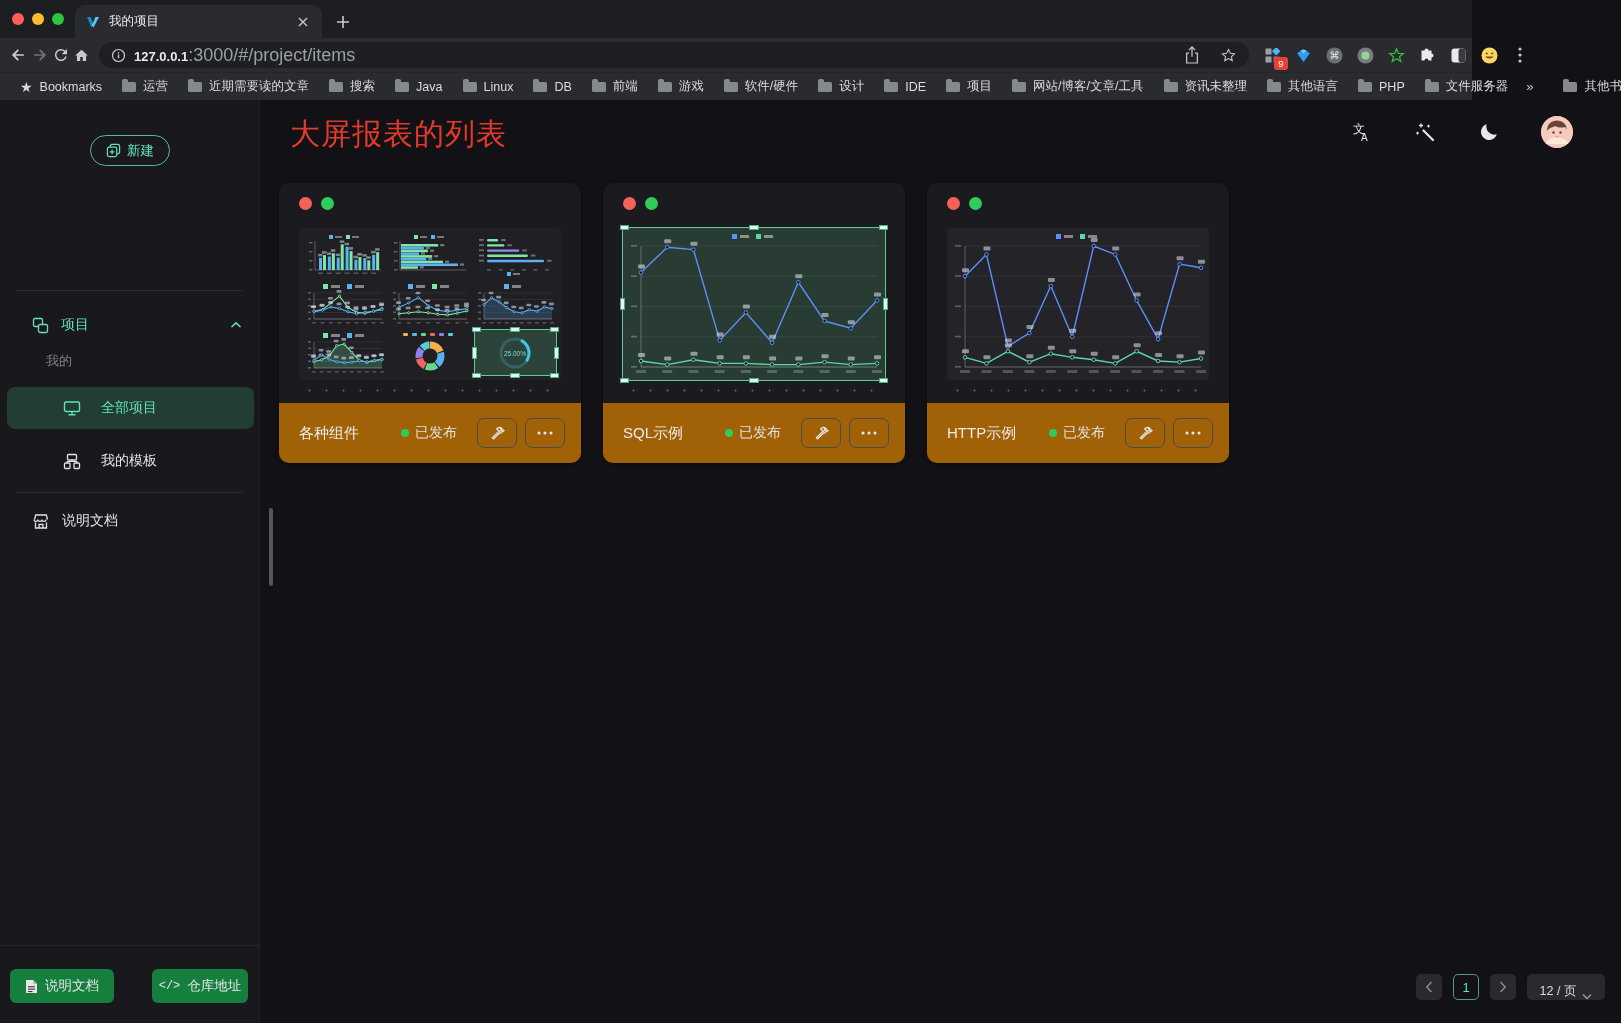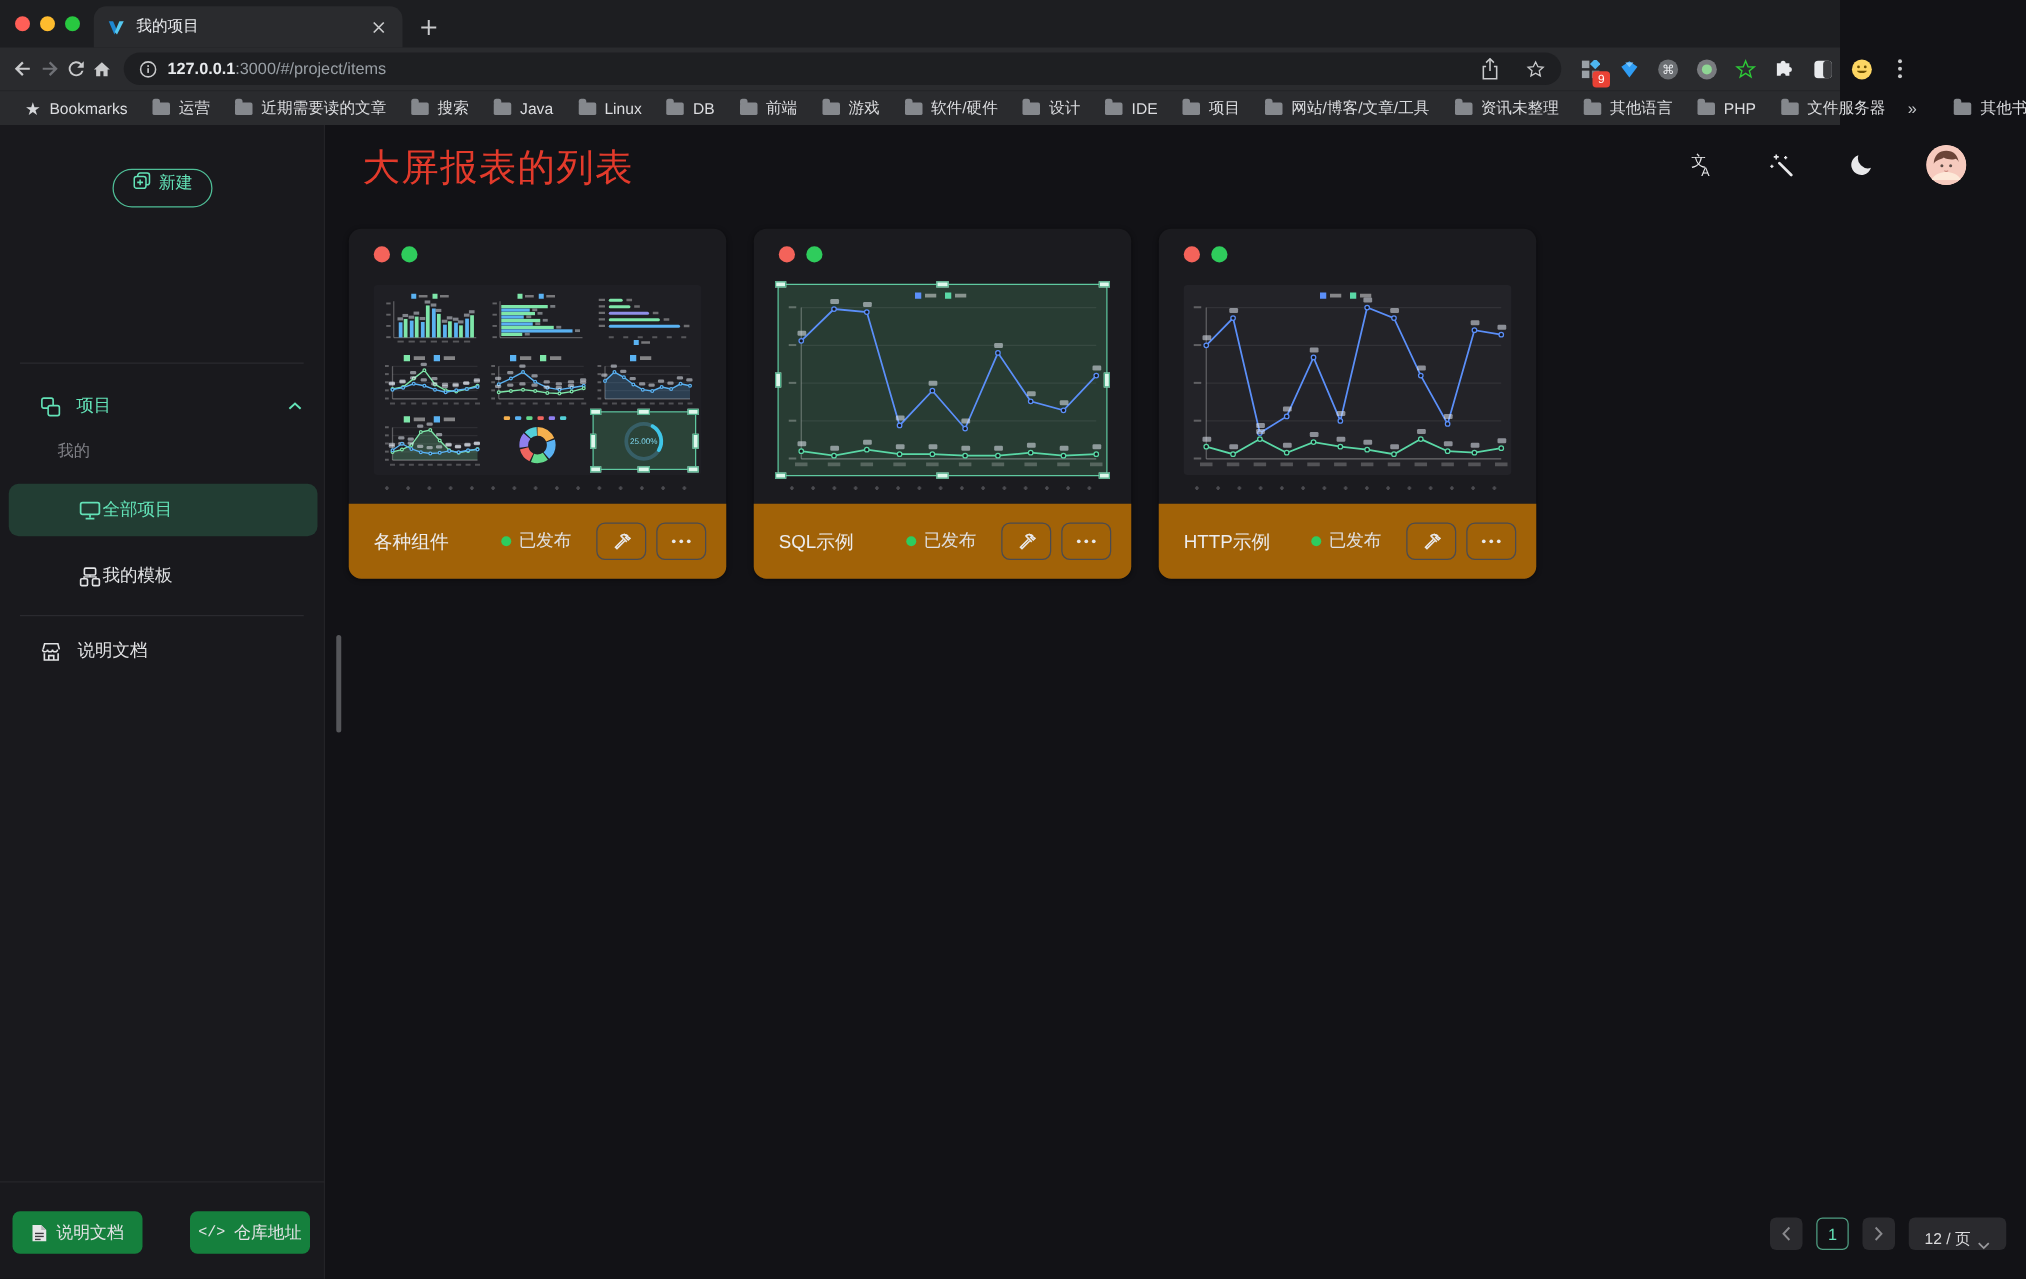--- a/index.html
+++ b/index.html
@@ -17,50 +17,50 @@
     border-radius:10px 10px 0 0;display:flex;align-items:center;padding:0 10px;gap:8px}
   .tab-title{font-size:12.5px;color:#e8eaed;flex:1;white-space:nowrap;overflow:hidden}
   .tab-close{width:18px;height:18px;border-radius:50%;display:flex;align-items:center;justify-content:center}
   .newtab{position:absolute;left:330px;top:9px;width:26px;height:26px;border-radius:50%;
     display:flex;align-items:center;justify-content:center}
   .toolbar{position:relative;height:34px;background:#2a2b2e;display:flex;align-items:center;padding:0 8px;gap:2px}
   .tbtn{width:30px;height:28px;display:flex;align-items:center;justify-content:center;border-radius:50%}
   .urlbar{height:26px;flex:0 0 1150px;margin-left:6px;background:#1e1f22;border-radius:13px;
     display:flex;align-items:center;padding:0 12px;gap:8px}
   .url-host{font-size:13px;color:#e8eaed;font-weight:bold}
-  .url-rest{font-size:13px;color:#9aa0a6}
+  .url-rest{font-size:18px;color:#9aa0a6}
   .urlspacer{flex:1}
   .extrow{display:flex;align-items:center;margin-left:10px;gap:9px}
   .extbtn{position:relative;width:22px;height:22px;display:flex;align-items:center;justify-content:center}
   .extbadge{position:absolute;right:-5px;bottom:-4px;min-width:14px;height:13px;background:#e94235;color:#fff;
     font-size:9.5px;border-radius:3px;display:flex;align-items:center;justify-content:center;padding:0 2px}
   .bookmarks{height:28px;background:#2a2b2e;display:flex;align-items:center;padding:0 10px;
     border-top:1px solid #242528}
   .bm-item{display:flex;align-items:center;gap:7px;padding:0 10px;height:24px;border-radius:12px;
     font-size:12.5px;color:#dcdde0;white-space:nowrap}
   .bm-star{color:#d5d7da;font-size:14px;line-height:1}
   .folder{width:14px;height:10px;background:#85888d;border-radius:1.5px;position:relative;flex:0 0 auto}
   .folder:before{content:"";position:absolute;top:-3px;left:0;width:6px;height:4px;background:#85888d;border-radius:2px 2px 0 0}
   .bm-spacer{flex:1}
   .bm-ov{color:#c4c6c9;font-size:13px;padding:0 8px}
   .bm-sep{width:1px;height:16px;background:#4a4b4f;margin:0 6px}
 
   
   .app{position:absolute;top:100px;left:0;width:1621px;height:923px;display:flex;background:#121216}
   .sidebar{position:relative;width:260px;background:#19191d;border-right:1px solid #232327;flex:0 0 260px}
   .newbtn{position:absolute;left:90px;top:35px;width:80px;height:31px;border:1px solid #4fbe97;border-radius:16px;
-    background:transparent;color:#63e2b7;font-size:13.5px;display:flex;align-items:flex-start;justify-content:center;gap:6px;
+    background:transparent;color:#63e2b7;font-size:13.5px;display:flex;align-items:center;justify-content:center;gap:6px;
     font-family:inherit}
   .sdiv{position:absolute;left:16px;right:16px;height:1px;background:#2a2a2f}
   .group-row{position:absolute;left:0;top:205px;width:260px;height:40px;display:flex;align-items:center;
     padding:0 18px 0 32px;gap:12px;color:#63e2b7;font-size:14px}
   .group-row .sp{flex:1}
   .section-label{position:absolute;left:46px;top:252px;color:#808187;font-size:13px}
   .nav-item{position:absolute;left:7px;width:247px;height:42px;border-radius:8px;display:flex;align-items:center;
-    padding-left:56px;gap:1px;font-size:14px;color:#e2e3e5}
+    padding-left:56px;gap:20px;font-size:14px;color:#e2e3e5}
   .nav-item.active{background:#223d33;color:#63e2b7}
   .market-row{position:absolute;left:0;top:400px;width:260px;height:42px;display:flex;align-items:center;
     padding:0 32px;gap:12px;color:#e2e3e5;font-size:14px}
   .side-bottom{position:absolute;left:0;bottom:0;width:260px;height:78px;border-top:1px solid #26262a}
   .side-btn{position:absolute;bottom:20px;height:34px;background:#15803d;border:none;border-radius:6px;
     color:#e3e3e5;font-size:13.5px;display:flex;align-items:center;justify-content:center;gap:7px;font-family:inherit}
   .side-btn.doc{left:10px;width:104px}
   .side-btn.repo{left:152px;width:96px}
   .code-glyph{font-family:"Liberation Mono","DejaVu Sans Mono",monospace;font-size:12px;color:#e3e3e5}
 

